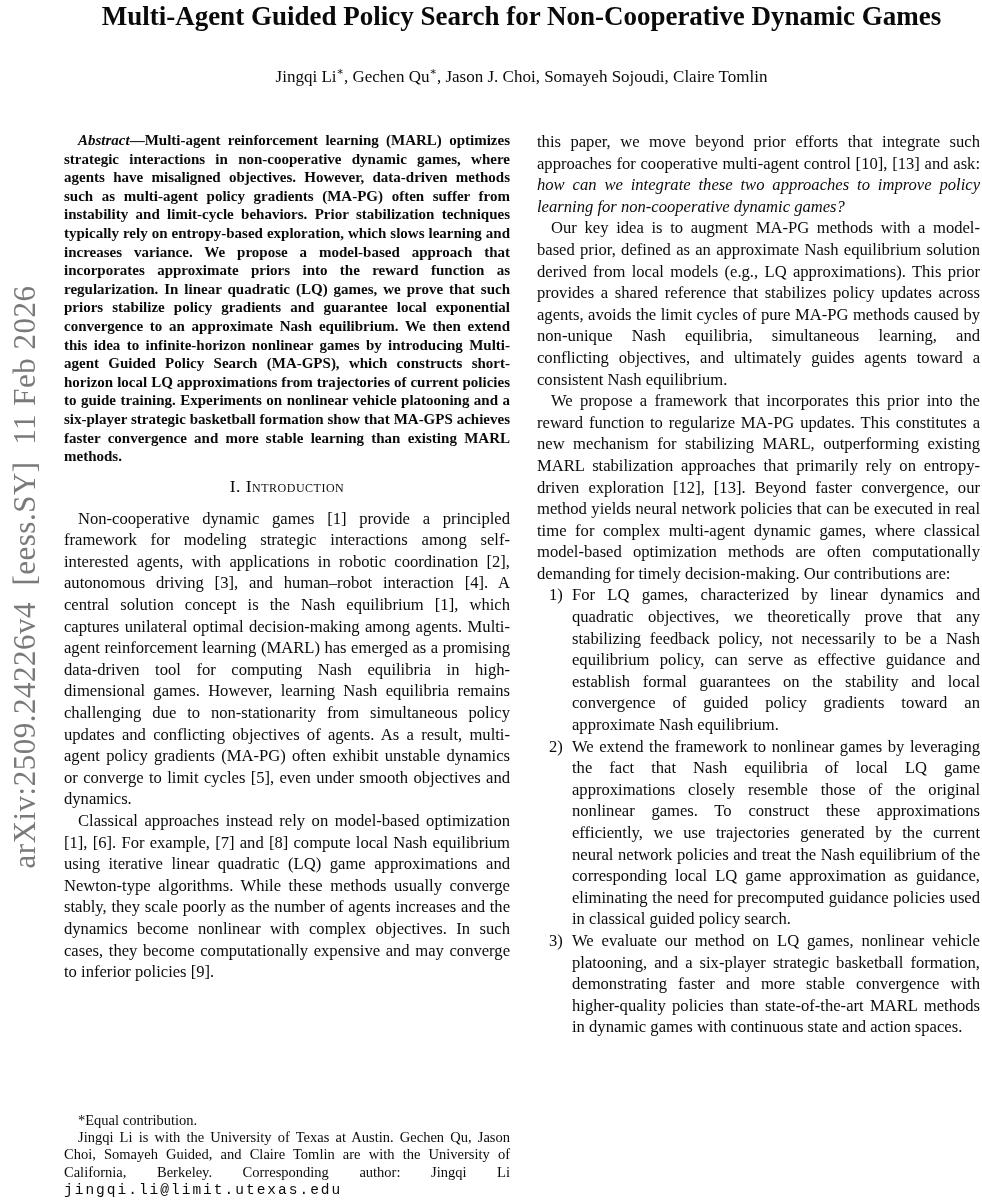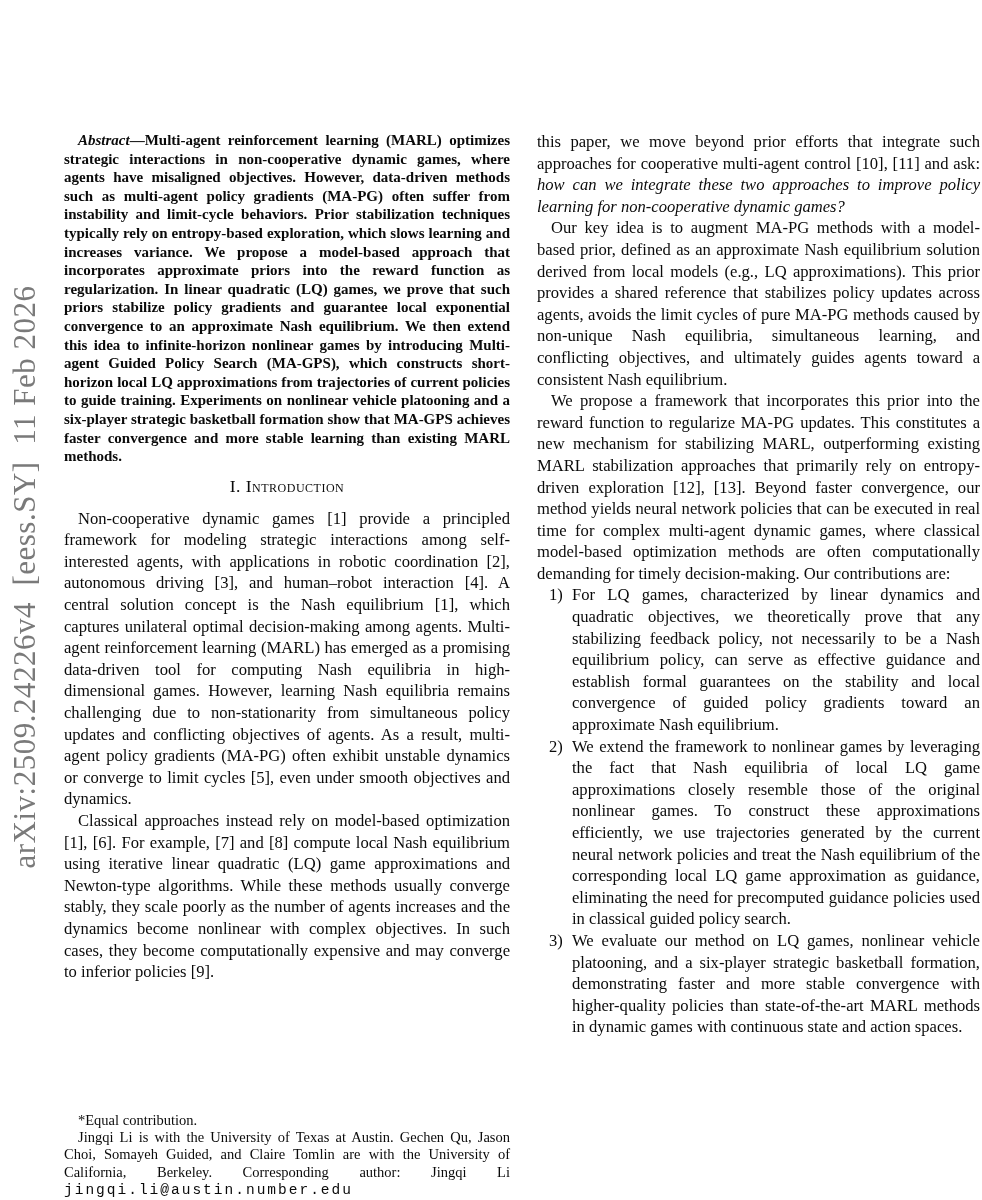--- a/index.html
+++ b/index.html
@@ -98,38 +98,42 @@
   .lead-bold { font-weight: bold; }
   .italic { font-style: italic; }
 </style>
 </head>
 <body>
 
 <div class="page">
 
   <div class="arxiv-stamp">arXiv:2509.24226v4  [eess.SY]  11 Feb 2026</div>
 
+  <div class="header">
+    <h1 class="paper-title">Multi-Agent Guided Policy Search for Non-Cooperative Dynamic Games</h1>
+    <div class="author-line"><span>Jingqi Li</span><sup>∗</sup><span>, Gechen Qu</span><sup>∗</sup><span>, Jason J. Choi, Somayeh Sojoudi, Claire Tomlin</span></div>
+  </div>
 
   <div class="col col-left">
     <p class="abstract"><b><span class="abs-label">Abstract</span></b><span>—Multi-agent reinforcement learning (MARL) optimizes strategic interactions in non-cooperative dynamic games, where agents have misaligned objectives. However, data-driven methods such as multi-agent policy gradients (MA-PG) often suffer from instability and limit-cycle behaviors. Prior stabilization techniques typically rely on entropy-based exploration, which slows learning and increases variance. We propose a model-based approach that incorporates approximate priors into the reward function as regularization. In linear quadratic (LQ) games, we prove that such priors stabilize policy gradients and guarantee local exponential convergence to an approximate Nash equilibrium. We then extend this idea to infinite-horizon nonlinear games by introducing Multi-agent Guided Policy Search (MA-GPS), which constructs short-horizon local LQ approximations from trajectories of current policies to guide training. Experiments on nonlinear vehicle platooning and a six-player strategic basketball formation show that MA-GPS achieves faster convergence and more stable learning than existing MARL methods.</span></p>
 
     <h2 class="section-heading">I. Introduction</h2>
 
     <p class="body-par indent">Non-cooperative dynamic games [1] provide a principled framework for modeling strategic interactions among self-interested agents, with applications in robotic coordination [2], autonomous driving [3], and human–robot interaction [4]. A central solution concept is the Nash equilibrium [1], which captures unilateral optimal decision-making among agents. Multi-agent reinforcement learning (MARL) has emerged as a promising data-driven tool for computing Nash equilibria in high-dimensional games. However, learning Nash equilibria remains challenging due to non-stationarity from simultaneous policy updates and conflicting objectives of agents. As a result, multi-agent policy gradients (MA-PG) often exhibit unstable dynamics or converge to limit cycles [5], even under smooth objectives and dynamics.</p>
     <p class="body-par indent">Classical approaches instead rely on model-based optimization [1], [6]. For example, [7] and [8] compute local Nash equilibrium using iterative linear quadratic (LQ) game approximations and Newton-type algorithms. While these methods usually converge stably, they scale poorly as the number of agents increases and the dynamics become nonlinear with complex objectives. In such cases, they become computationally expensive and may converge to inferior policies [9].</p>
   </div>
 
   <div class="footnote">
     <p>*Equal contribution.</p>
     <p><span>Jingqi Li is with the University of Texas at Austin. Gechen Qu, Jason Choi, Somayeh Guided, and Claire Tomlin are with the University of California, Berkeley. Corresponding author: Jingqi Li</span>
-      <span class="footnote-email">jingqi.li@austin.number.edu</span></p>
+      <span class="footnote-email">jingqi.li@limit.utexas.edu</span></p>
   </div>
 
   <div class="col col-right">
-    <p class="body-par"><span>this paper, we move beyond prior efforts that integrate such approaches for cooperative multi-agent control [10], [11] and ask: </span><span class="italic">how can we integrate these two approaches to improve policy learning for non-cooperative dynamic games?</span></p>
+    <p class="body-par"><span>this paper, we move beyond prior efforts that integrate such approaches for cooperative multi-agent control [10], [13] and ask: </span><span class="italic">how can we integrate these two approaches to improve policy learning for non-cooperative dynamic games?</span></p>
 
     <p class="body-par indent">Our key idea is to augment MA-PG methods with a model-based prior, defined as an approximate Nash equilibrium solution derived from local models (e.g., LQ approximations). This prior provides a shared reference that stabilizes policy updates across agents, avoids the limit cycles of pure MA-PG methods caused by non-unique Nash equilibria, simultaneous learning, and conflicting objectives, and ultimately guides agents toward a consistent Nash equilibrium.</p>
 
     <p class="body-par indent">We propose a framework that incorporates this prior into the reward function to regularize MA-PG updates. This constitutes a new mechanism for stabilizing MARL, outperforming existing MARL stabilization approaches that primarily rely on entropy-driven exploration [12], [13]. Beyond faster convergence, our method yields neural network policies that can be executed in real time for complex multi-agent dynamic games, where classical model-based optimization methods are often computationally demanding for timely decision-making. Our contributions are:</p>
 
     <ol class="contrib-list">
       <li class="contrib-item"><span class="contrib-num">1)</span><span>For LQ games, characterized by linear dynamics and quadratic objectives, we theoretically prove that any stabilizing feedback policy, not necessarily to be a Nash equilibrium policy, can serve as effective guidance and establish formal guarantees on the stability and local convergence of guided policy gradients toward an approximate Nash equilibrium.</span></li>
       <li class="contrib-item"><span class="contrib-num">2)</span><span>We extend the framework to nonlinear games by leveraging the fact that Nash equilibria of local LQ game approximations closely resemble those of the original nonlinear games. To construct these approximations efficiently, we use trajectories generated by the current neural network policies and treat the Nash equilibrium of the corresponding local LQ game approximation as guidance, eliminating the need for precomputed guidance policies used in classical guided policy search.</span></li>
       <li class="contrib-item"><span class="contrib-num">3)</span><span>We evaluate our method on LQ games, nonlinear vehicle platooning, and a six-player strategic basketball formation, demonstrating faster and more stable convergence with higher-quality policies than state-of-the-art MARL methods in dynamic games with continuous state and action spaces.</span></li>
     </ol>

